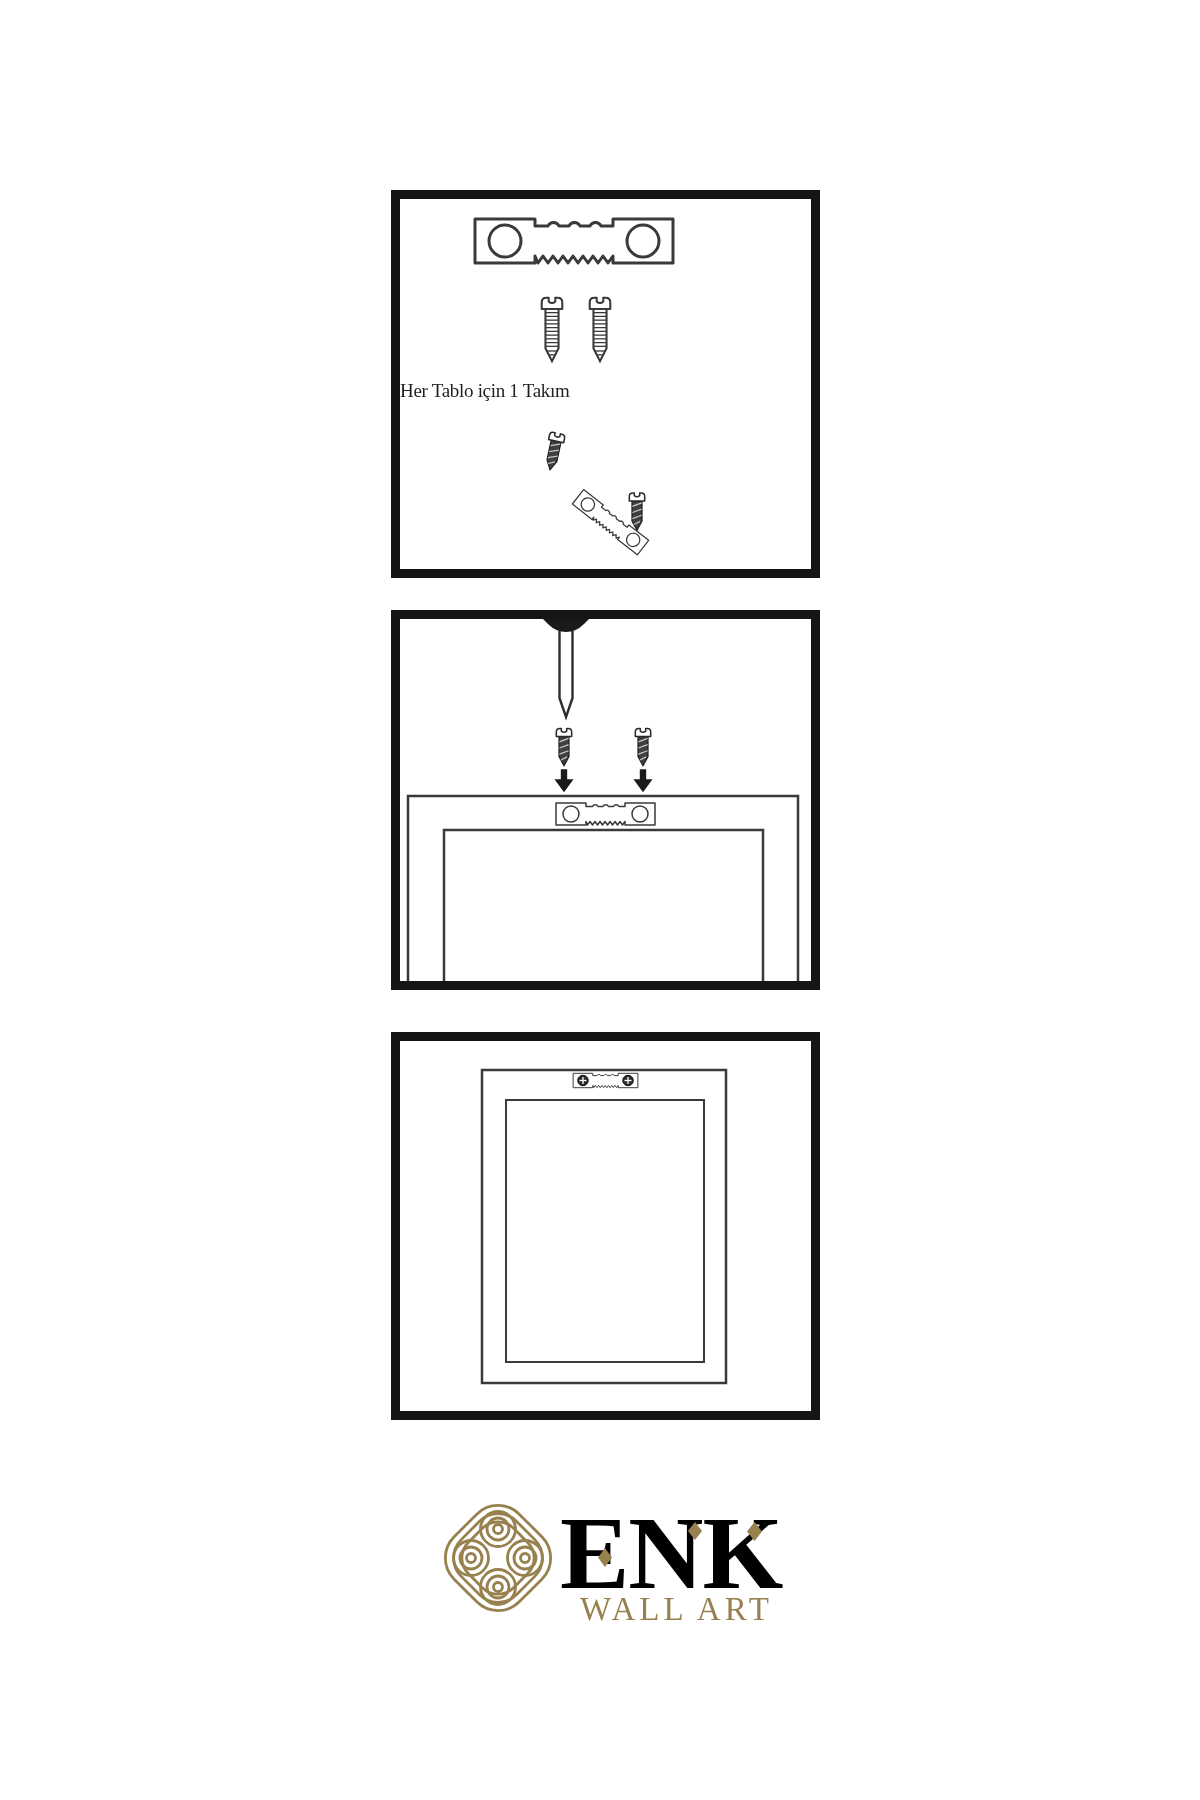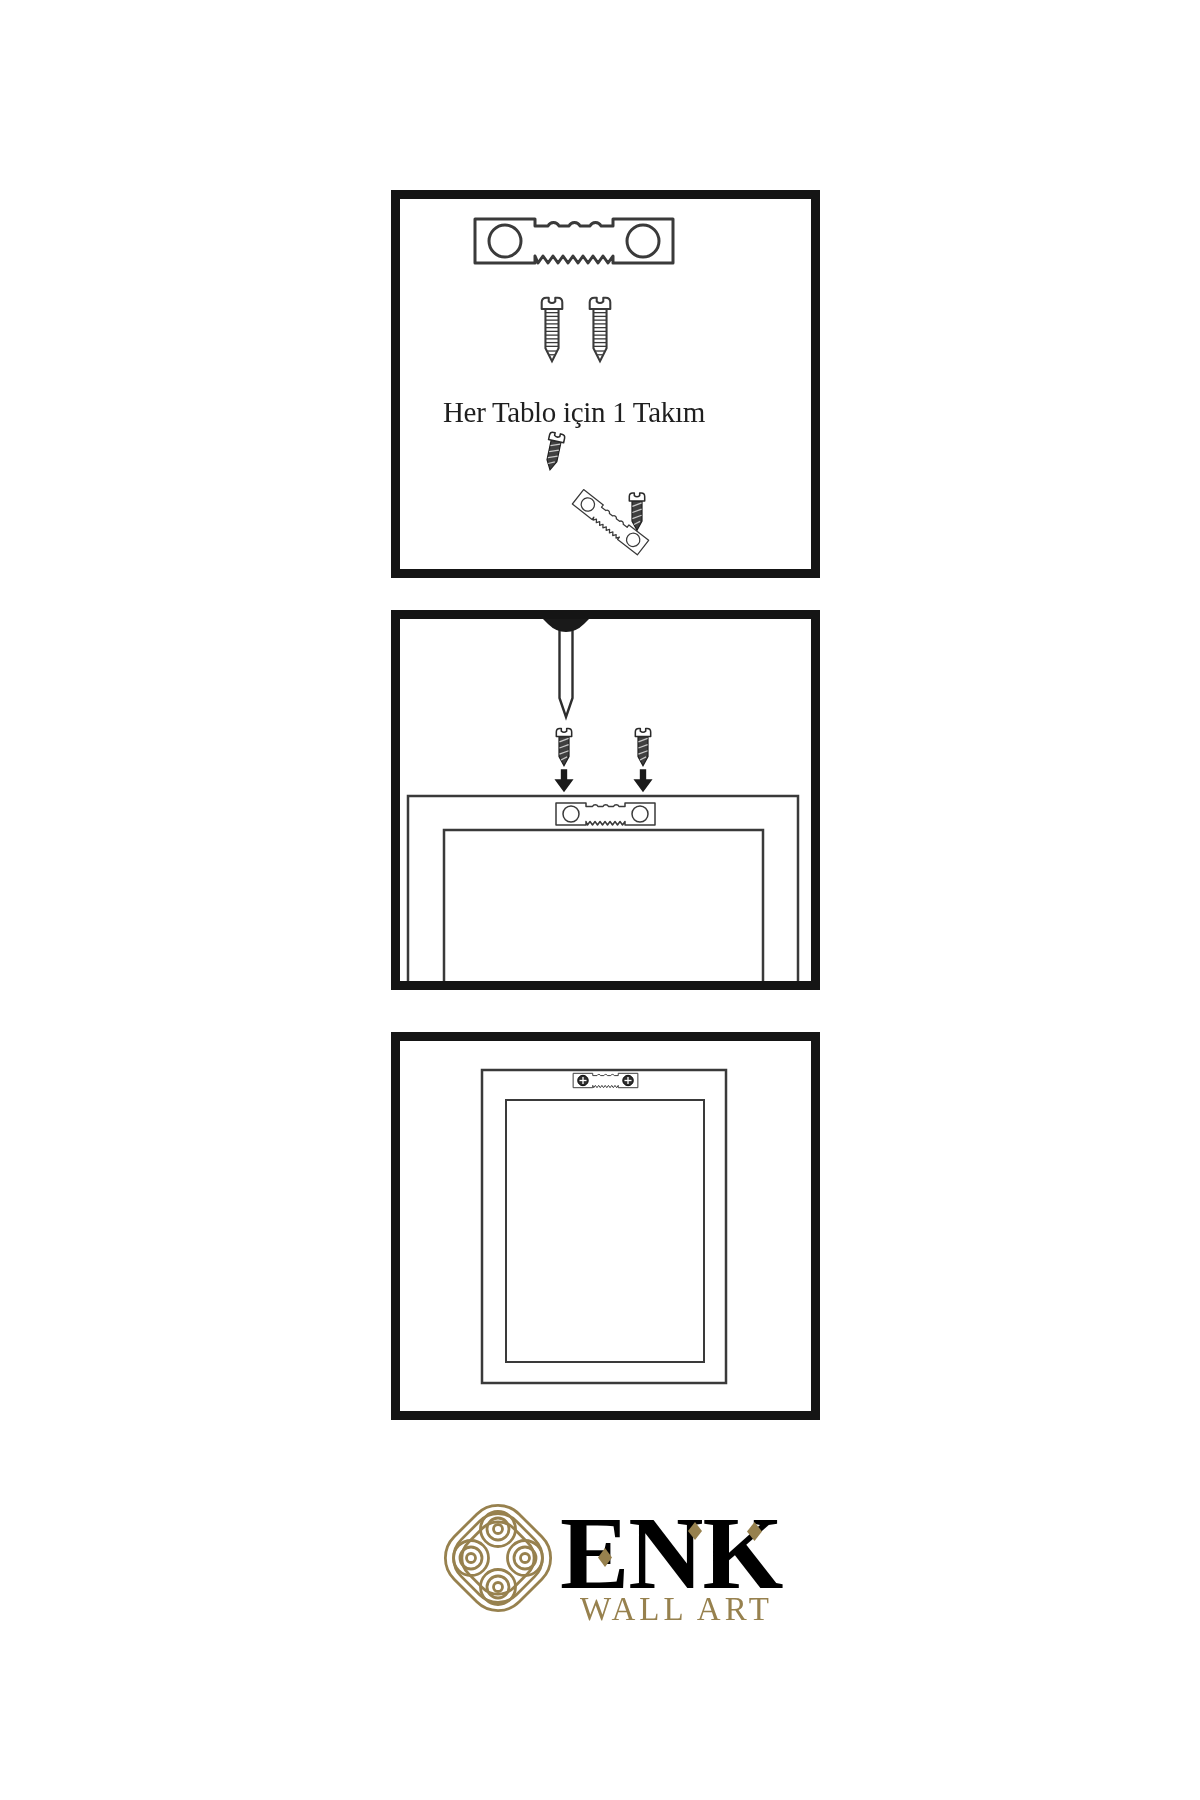--- a/index.html
+++ b/index.html
@@ -9,22 +9,22 @@
   }
   .panel{
     position:absolute;left:391px;width:429px;background:#ffffff;
     border:9px solid #151515;box-sizing:border-box;
   }
   .panel-1{top:190px;height:388px;}
   .panel-2{top:610px;height:380px;}
   .panel-3{top:1032px;height:388px;}
   .panel svg.illus{position:absolute;left:0;top:0;display:block;}
   .caption{
-    position:absolute;left:0;top:181px;width:348px;text-align:center;
-    font-size:29px;letter-spacing:-0.3px;color:#1f1f1f;white-space:nowrap;margin-top:16px;
+    position:absolute;left:0;top:181px;width:348px;
+    font-size:19px;letter-spacing:-0.3px;color:#1f1f1f;white-space:nowrap;
   }
   .logo{position:absolute;left:0;top:0;width:1200px;height:0;}
   .logo-icon{position:absolute;left:435px;top:1492px;}
   .brand-name{
     position:absolute;left:560px;top:1501px;line-height:1;
     font-size:104px;letter-spacing:-1px;color:#000000;font-weight:600;
   }
   .brand-tagline{
     position:absolute;left:580px;top:1593px;line-height:1;
     font-size:33px;letter-spacing:4px;color:#97814e;font-weight:500;white-space:nowrap;

